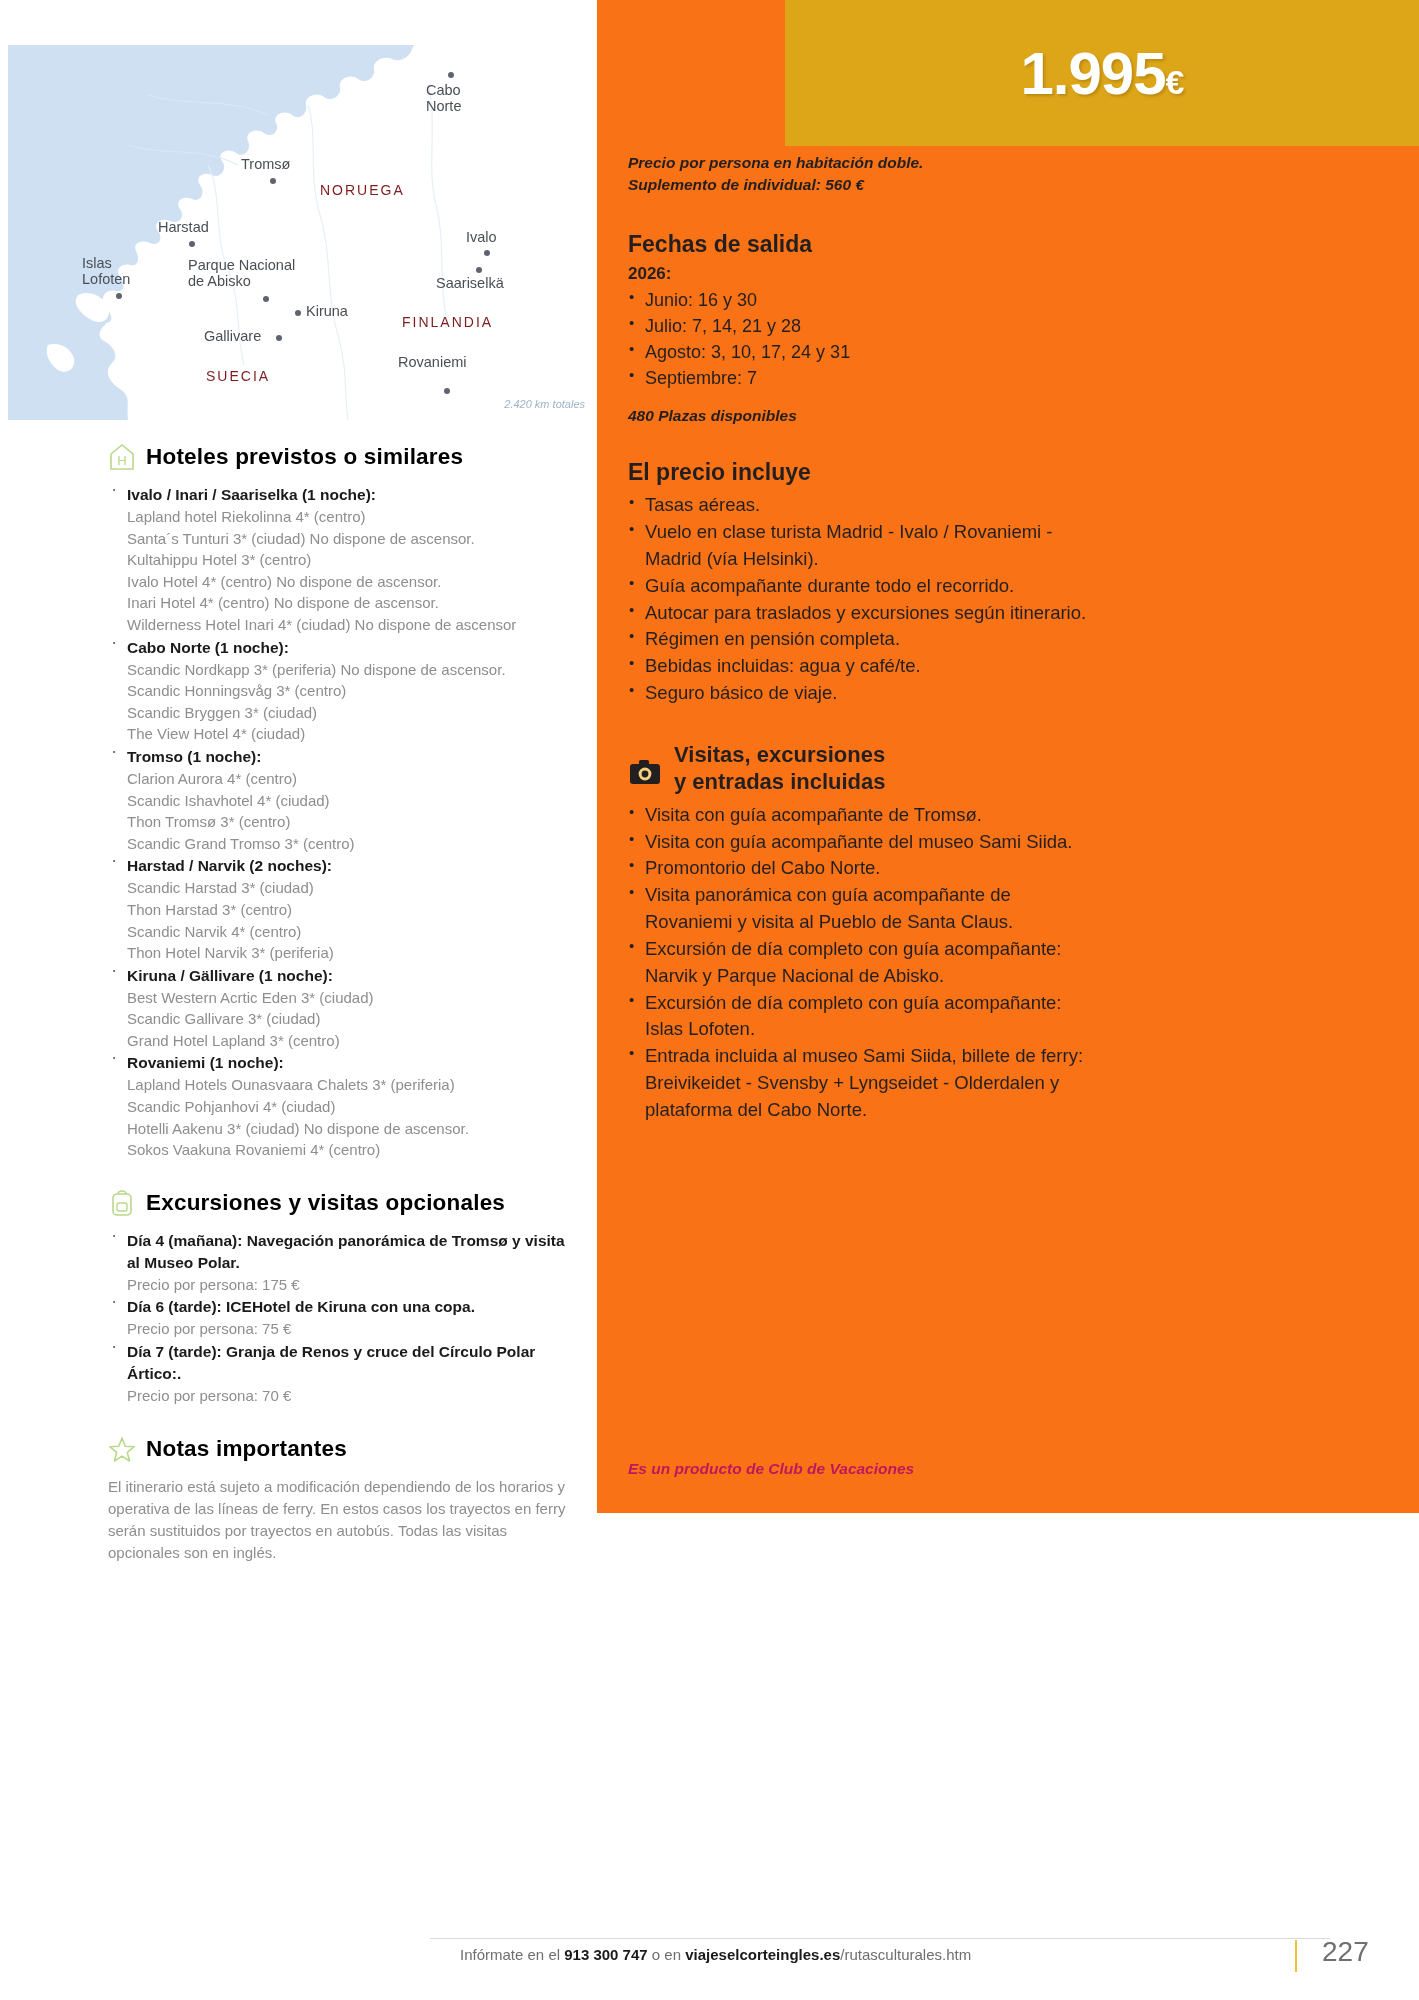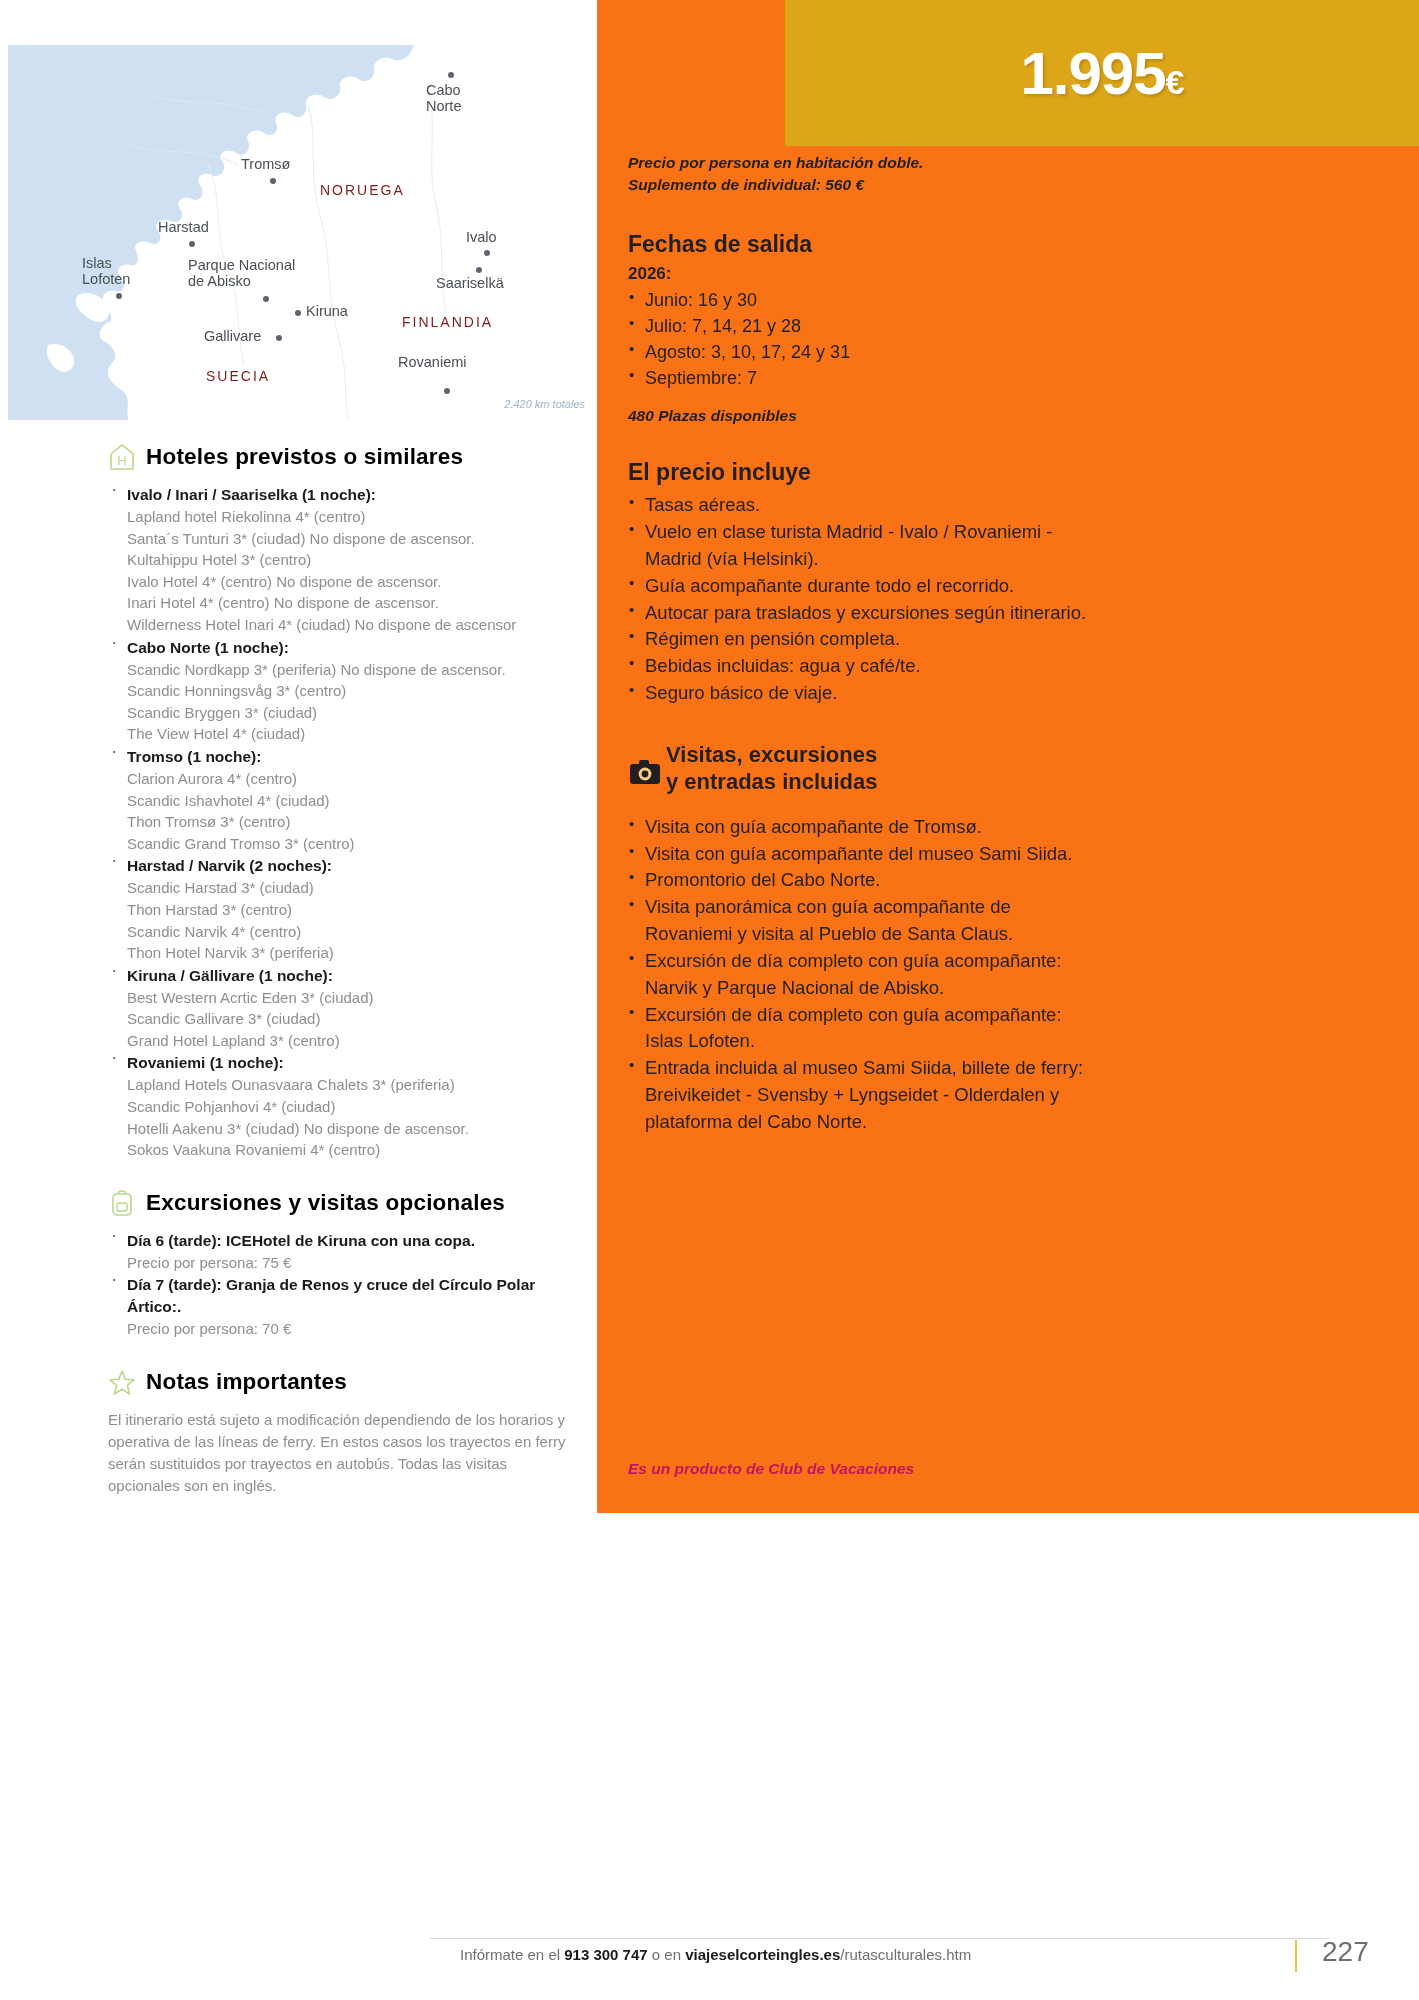--- a/index.html
+++ b/index.html
@@ -126,22 +126,22 @@
     content: "•"; position: absolute; left: 1px; top: -1px;
     font-size: 15px; color: #231f20;
   }
   ul.rlist.dates > li { font-size: 18px; }
   .avail {
     font-size: 15.5px; font-style: italic; font-weight: bold;
     color: #231f20; margin-top: 16px;
   }
 
   .r-head-ico {
-    display: flex; align-items: flex-start; gap: 4px;
-    margin-top: 34px; margin-bottom: 18px;
+    display: flex; align-items: flex-start; gap: 12px;
+    margin-top: 34px; margin-bottom: 6px;
   }
   .r-head-ico .cam { width: 34px; height: 30px; flex:0 0 34px; margin-top: 16px; }
   .r-head-ico .t {
     font-size: 22px; font-weight: bold; color:#231f20; line-height: 1.25;
   }
 
   .product-note {
     position: absolute; left: 628px; top: 1460px;
     font-size: 15.5px; font-style: italic; font-weight: bold;
     color: #be185d;
@@ -299,20 +299,24 @@
       <div class="sec-head">
         <svg class="ico" viewBox="0 0 28 30">
           <path d="M10 6 C10 2, 18 2, 18 6" fill="none" stroke="#b9d98a" stroke-width="1.6"></path>
           <rect x="5" y="6" width="18" height="21" rx="4" fill="none" stroke="#b9d98a" stroke-width="1.6"></rect>
           <rect x="9" y="15" width="10" height="8" rx="2" fill="none" stroke="#b9d98a" stroke-width="1.4"></rect>
         </svg>
         <div class="ttl">Excursiones y visitas opcionales</div>
       </div>
       <ul class="blocklist" id="excursions-list">
           <li class="opt-block">
+            <div class="opt-title">Día 4 (mañana): Navegación panorámica de Tromsø y visita al Museo Polar.</div>
+            <div class="opt-price">Precio por persona: 175 €</div>
+          </li>
+          <li class="opt-block">
             <div class="opt-title">Día 6 (tarde): ICEHotel de Kiruna con una copa.</div>
             <div class="opt-price">Precio por persona: 75 €</div>
           </li>
           <li class="opt-block">
             <div class="opt-title">Día 7 (tarde): Granja de Renos y cruce del Círculo Polar Ártico:.</div>
             <div class="opt-price">Precio por persona: 70 €</div>
           </li>
         </ul>
 
       <div class="sec-gap"></div>

